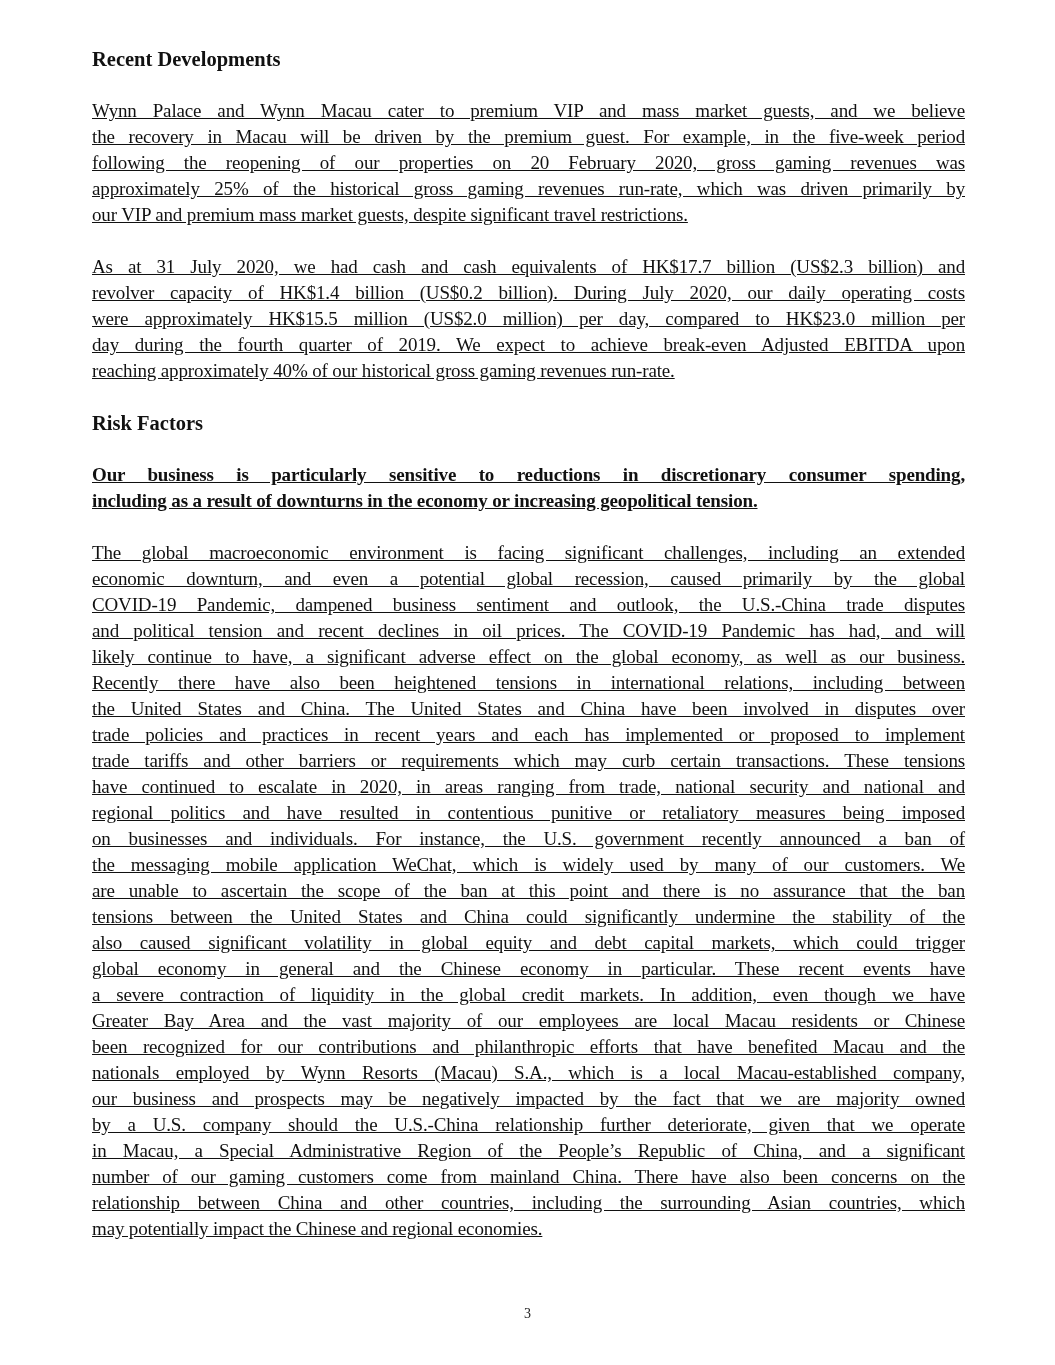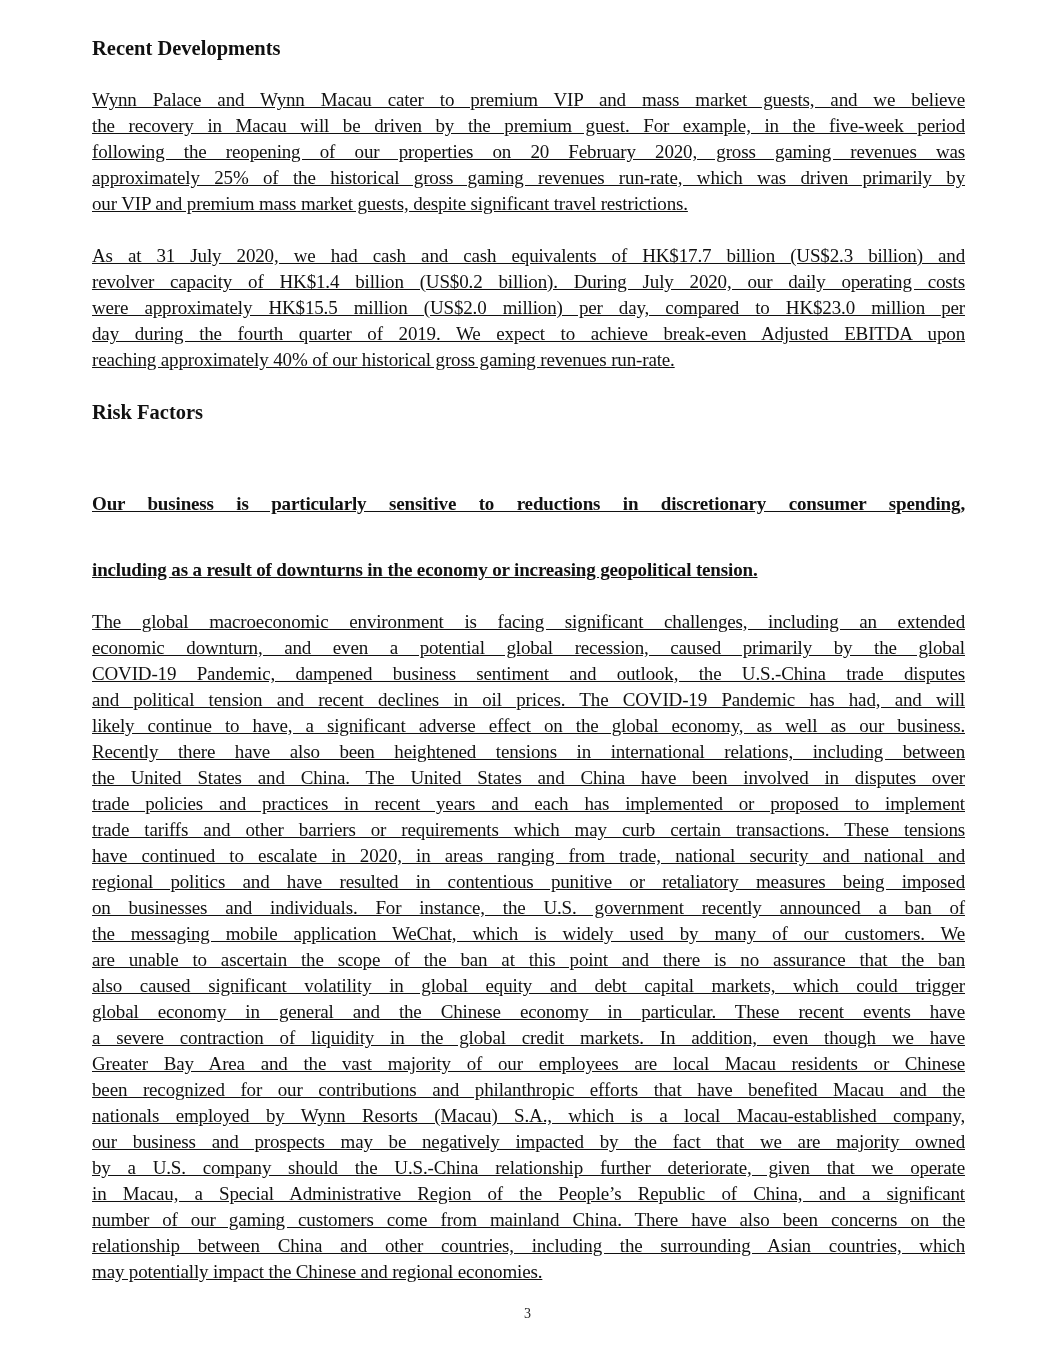--- a/index.html
+++ b/index.html
@@ -11,21 +11,21 @@
       width: 1055px;
       height: 1365px;
       position: relative;
       overflow: hidden;
       color: #111111;
       font-family: "Liberation Serif", "DejaVu Serif", serif;
     }
     .page {
       position: absolute;
       left: 92px;
-      top: 35px;
+      top: 46px;
       width: 873px;
     }
     .line {
       display: block;
       font-size: 19px;
       line-height: 26px;
       height: 26px;
       white-space: nowrap;
       text-align: justify;
       text-align-last: justify;
@@ -37,21 +37,20 @@
     }
     .heading {
       font-weight: bold;
       font-size: 20.5px;
       line-height: 26px;
       height: 26px;
       display: block;
     }
     .bold-para .line {
       font-weight: bold;
-      margin-top: 40px;
     }
     .gap {
       height: 26px;
     }
     .page-number {
       position: absolute;
       top: 1306px;
       left: 0;
       width: 1055px;
       text-align: center;
@@ -103,20 +102,21 @@
     <span class="line">likely continue to have, a significant adverse effect on the global economy, as well as our business.</span>
     <span class="line">Recently there have also been heightened tensions in international relations, including between</span>
     <span class="line">the United States and China. The United States and China have been involved in disputes over</span>
     <span class="line">trade policies and practices in recent years and each has implemented or proposed to implement</span>
     <span class="line">trade tariffs and other barriers or requirements which may curb certain transactions. These tensions</span>
     <span class="line">have continued to escalate in 2020, in areas ranging from trade, national security and national and</span>
     <span class="line">regional politics and have resulted in contentious punitive or retaliatory measures being imposed</span>
     <span class="line">on businesses and individuals. For instance, the U.S. government recently announced a ban of</span>
     <span class="line">the messaging mobile application WeChat, which is widely used by many of our customers. We</span>
     <span class="line">are unable to ascertain the scope of the ban at this point and there is no assurance that the ban</span>
+    <span class="line">tensions between the United States and China could significantly undermine the stability of the</span>
     <span class="line">also caused significant volatility in global equity and debt capital markets, which could trigger</span>
     <span class="line">global economy in general and the Chinese economy in particular. These recent events have</span>
     <span class="line">a severe contraction of liquidity in the global credit markets. In addition, even though we have</span>
     <span class="line">Greater Bay Area and the vast majority of our employees are local Macau residents or Chinese</span>
     <span class="line">been recognized for our contributions and philanthropic efforts that have benefited Macau and the</span>
     <span class="line">nationals employed by Wynn Resorts (Macau) S.A., which is a local Macau-established company,</span>
     <span class="line">our business and prospects may be negatively impacted by the fact that we are majority owned</span>
     <span class="line">by a U.S. company should the U.S.-China relationship further deteriorate, given that we operate</span>
     <span class="line">in Macau, a Special Administrative Region of the People’s Republic of China, and a significant</span>
     <span class="line">number of our gaming customers come from mainland China. There have also been concerns on the</span>

